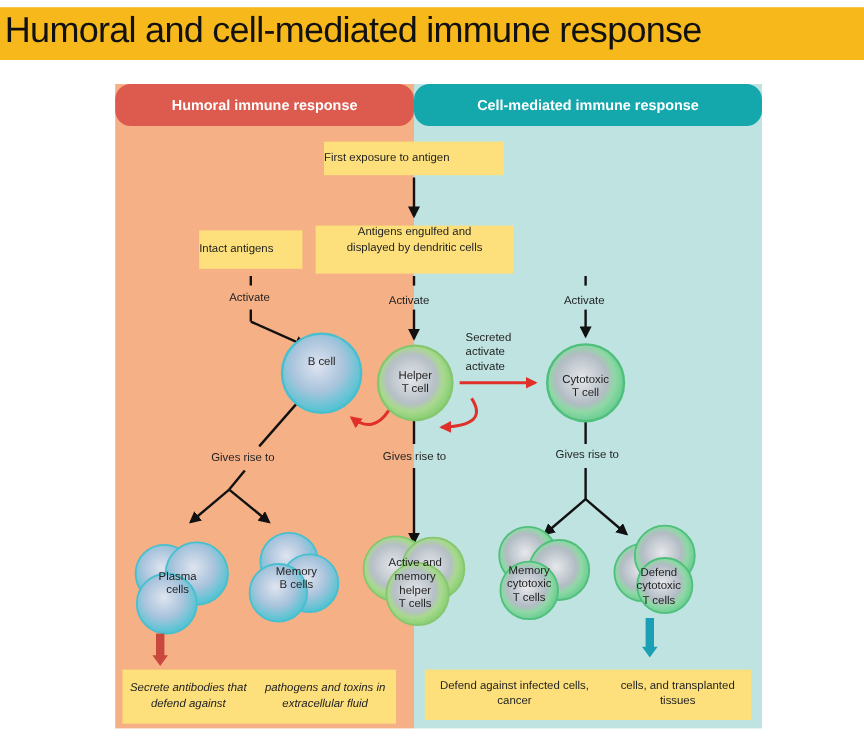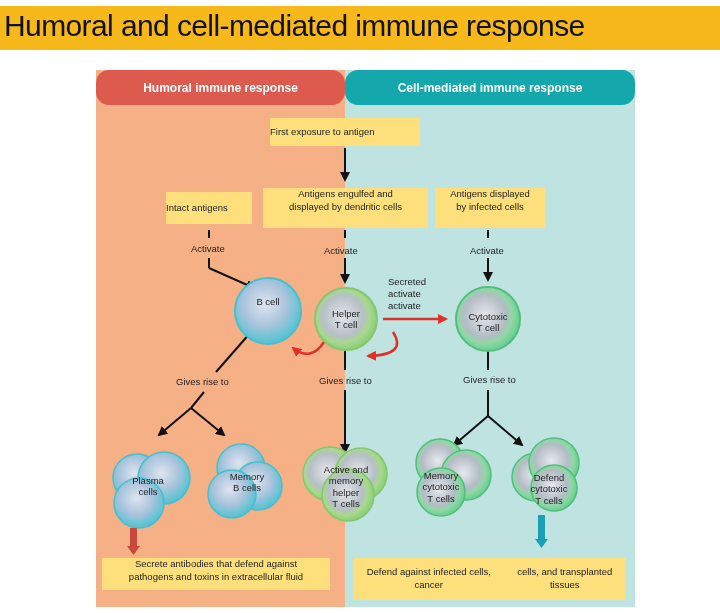--- a/index.html
+++ b/index.html
@@ -126,25 +126,21 @@
   <div class="box" style="left:174px;top:48px;width:150px;height:28px;">
     <span>First exposure to antigen</span>
   </div>
   <div class="box" style="left:70px;top:122px;width:86px;height:32px;">
     <span>Intact antigens</span>
   </div>
   <div class="box" style="left:167px;top:118px;width:165px;height:40px;flex-direction:column;">
     <span>Antigens engulfed and</span>
     <span>displayed by dendritic cells</span>
   </div>
-  <div class="box" style="left:339px;top:118px;width:110px;height:40px;flex-direction:column;">
-    <span>Antigens displayed</span>
-    <span>by infected cells</span>
-  </div>
-  <div class="box" style="left:6px;top:488px;width:228px;height:32px;flex-direction:column;">
+  <div class="box" style="left:6px;top:488px;width:228px;height:45px;flex-direction:row;font-style:italic;">
     <span>Secrete antibodies that defend against</span>
     <span>pathogens and toxins in extracellular fluid</span>
   </div>
   <div class="box" style="left:258px;top:488px;width:272px;height:42px;flex-direction:row;">
     <span>Defend against infected cells, cancer</span>
     <span>cells, and transplanted tissues</span>
   </div>
 
   <div class="lbl" style="left:95px;top:173px;">Activate</div>
   <div class="lbl" style="left:228px;top:175px;">Activate</div>

